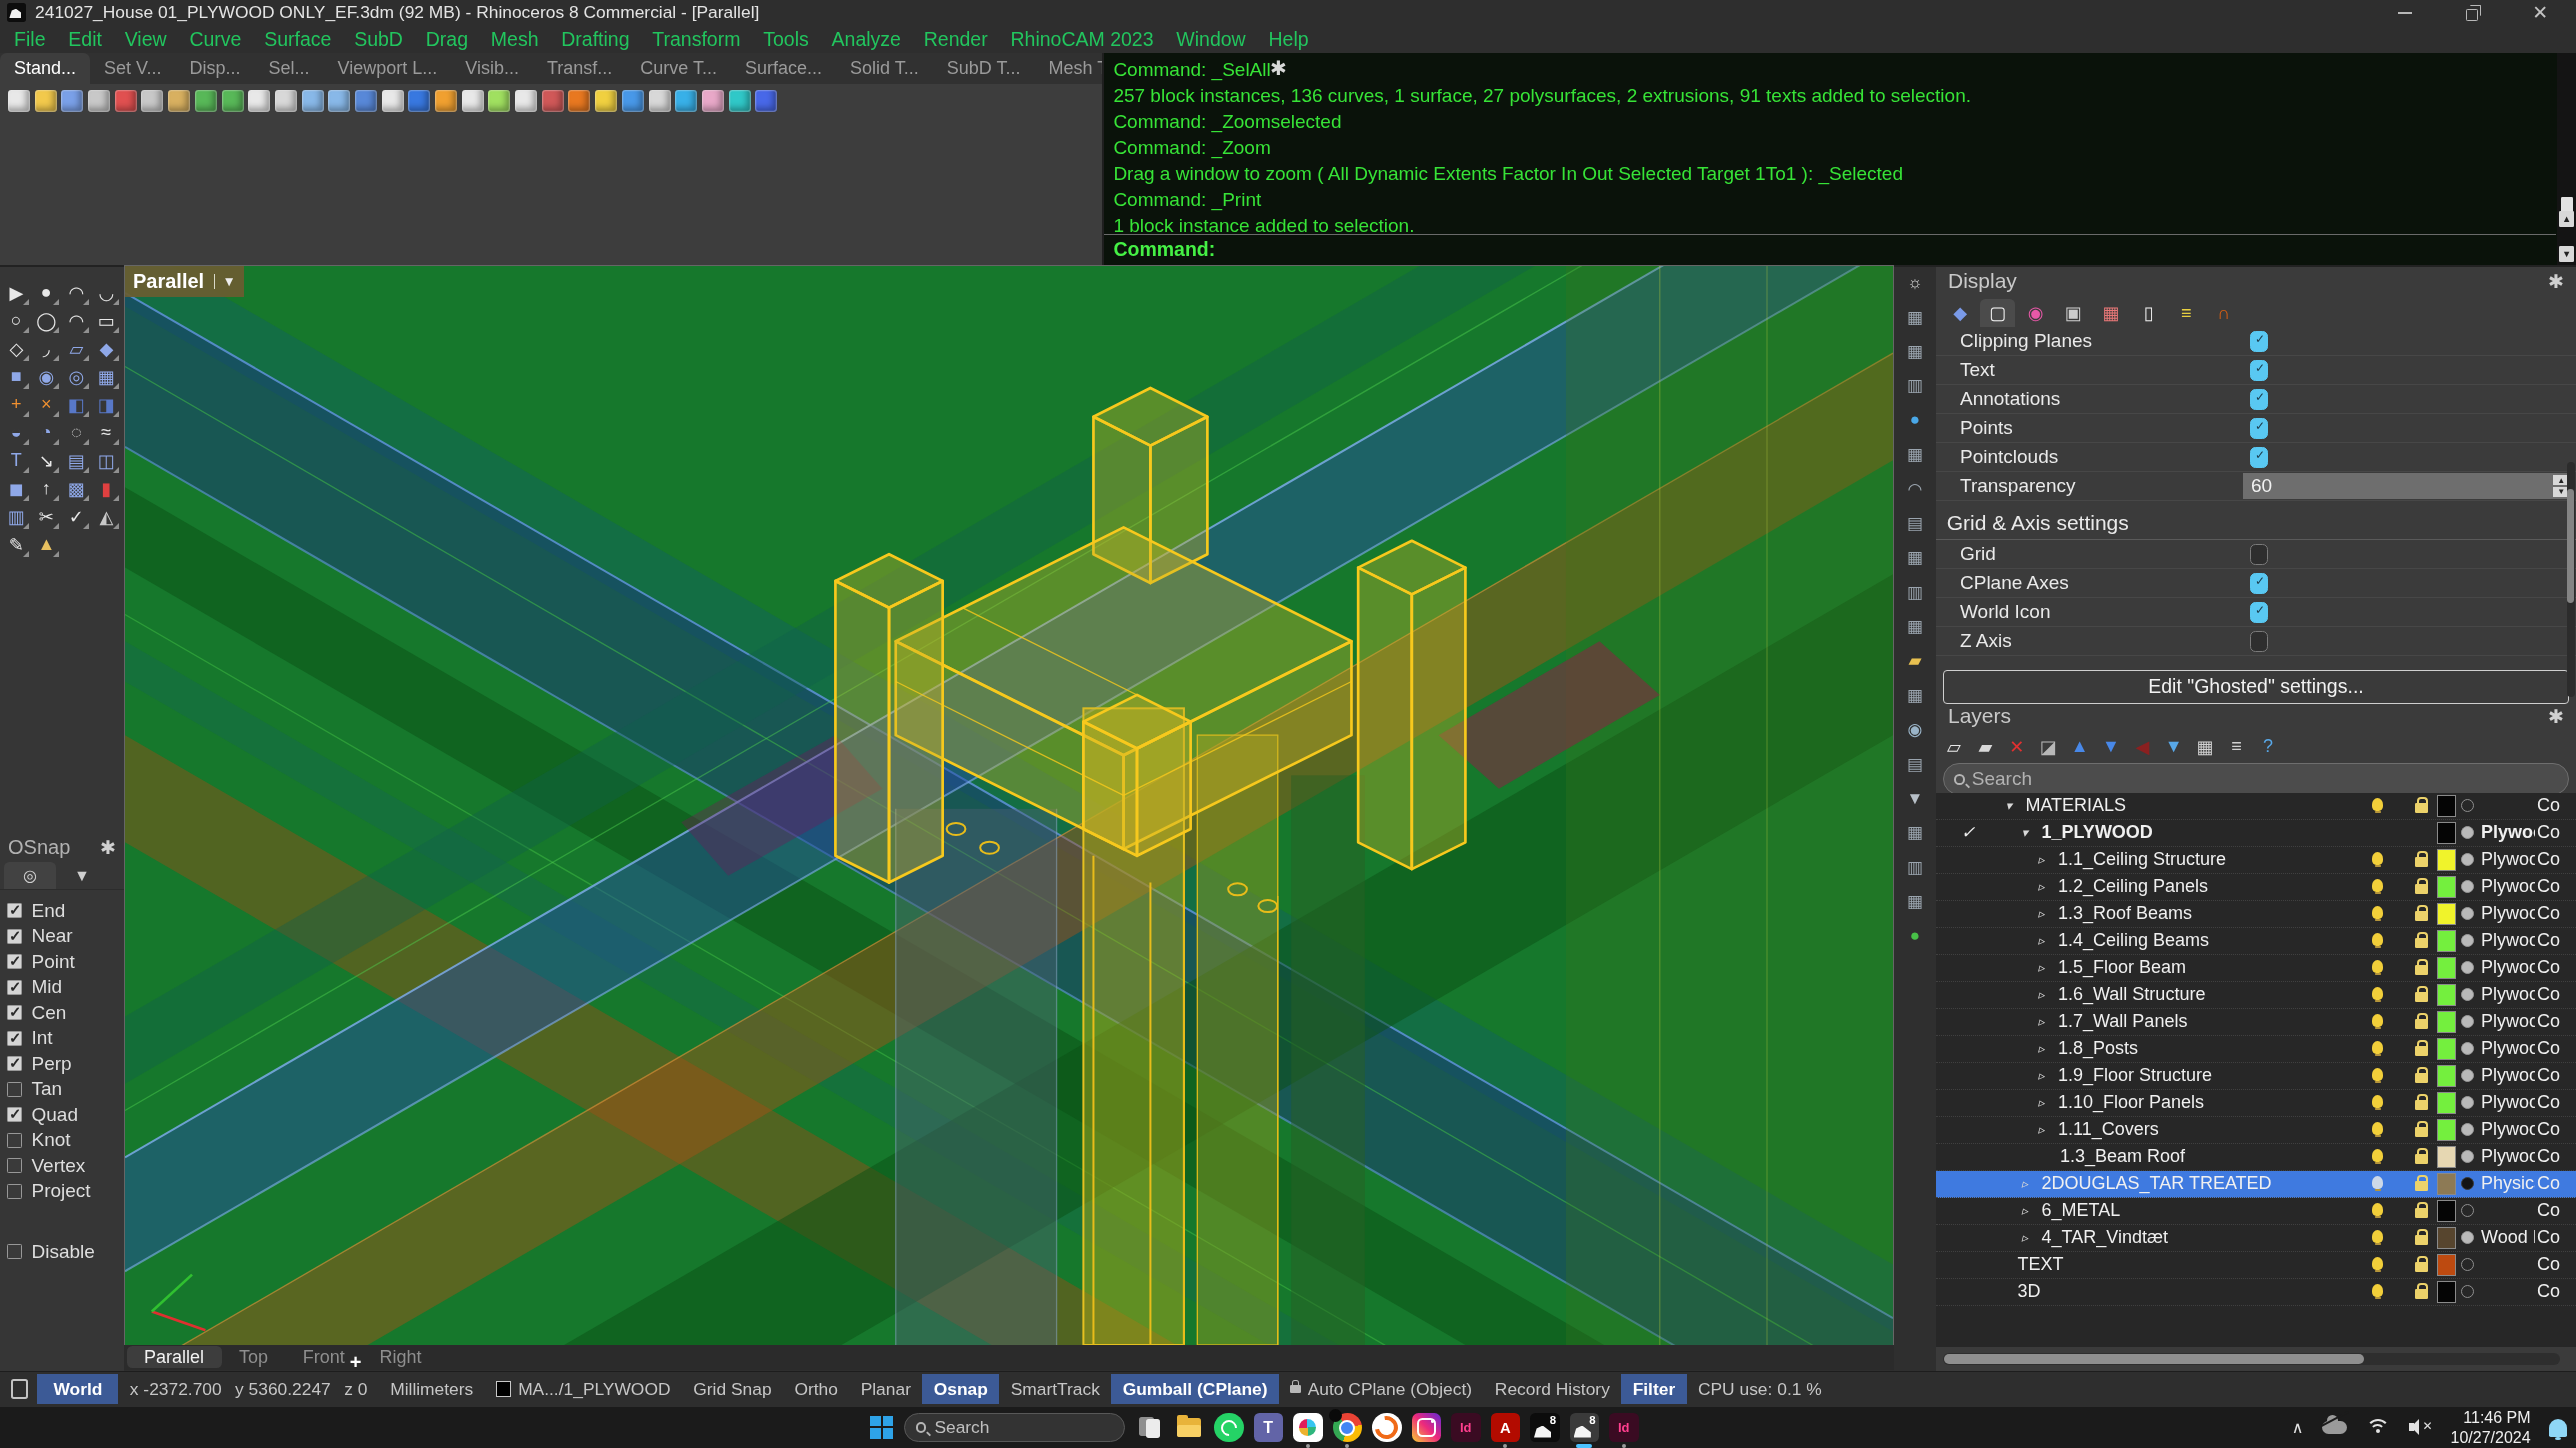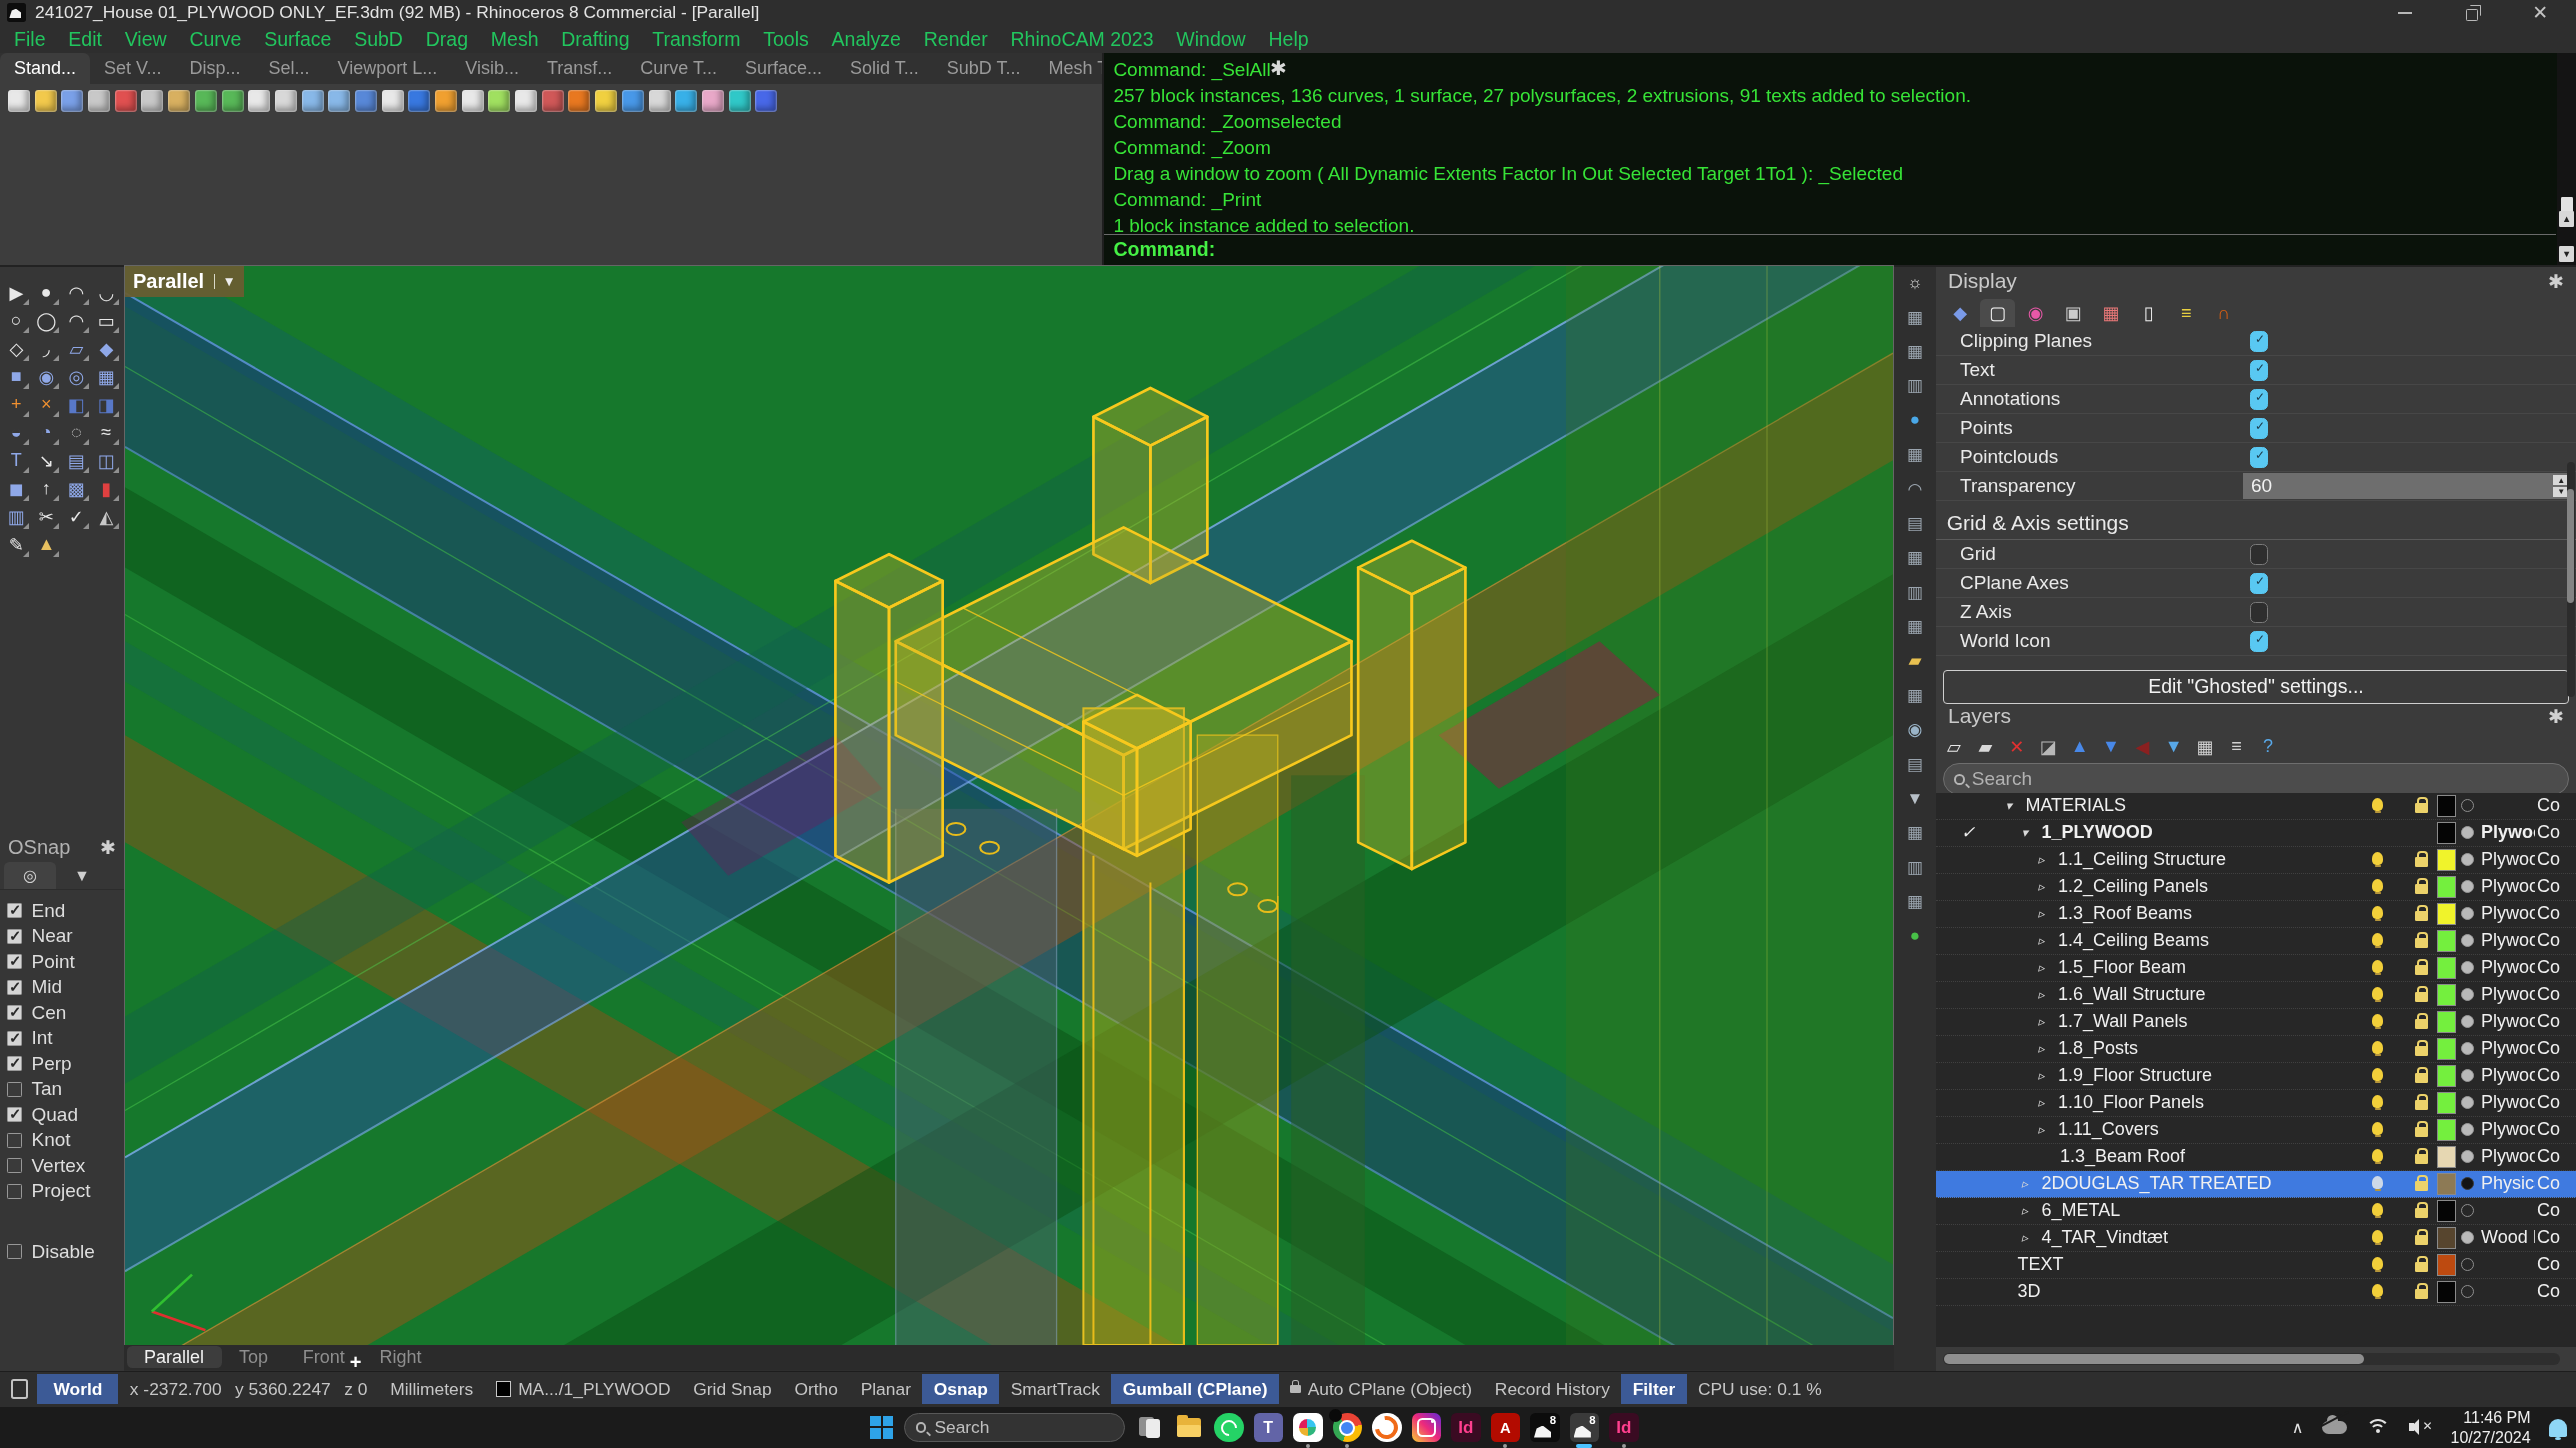--- a/index.html
+++ b/index.html
@@ -174,21 +174,21 @@
   .i-slack{background:#fff;border-radius:6.7px}
   .i-slack i{width:17.4px;height:17.4px;border-radius:50%;background:conic-gradient(#36c5f0 0 25%,#2eb67d 0 50%,#ecb22e 0 75%,#e01e5a 0 100%)}
   .i-chrome{background:conic-gradient(from -40deg,#ea4335 0 33%,#fbbc05 0 66%,#34a853 0 100%);border-radius:50%}
   .i-chrome::after{content:"";width:12px;height:12px;background:#4285f4;border:2.7px solid #fff;border-radius:50%}
   .i-chrome .badge{position:absolute;left:-4px;top:-4px;width:13.4px;height:13.4px;background:#0a0a0a;border-radius:50%}
   .i-orange{background:#fff;border-radius:50%}
   .i-orange::after{content:"";width:14.8px;height:14.8px;border:4px solid #f06a18;border-left-color:transparent;border-radius:50%;transform:rotate(35deg)}
   .i-insta{background:linear-gradient(45deg,#f9ce34,#ee2a7b,#6228d7);border-radius:6.7px}
   .i-insta::before{content:"";position:absolute;inset:5.4px;border:2px solid #fff;border-radius:5.4px}
   .i-insta::after{content:"";position:absolute;right:6.7px;top:6.7px;width:3.4px;height:3.4px;background:#fff;border-radius:50%}
-  .i-id{background:#3a0b22;color:#ff3f8e;border-radius:5.4px;font-size:17px}
+  .i-id{background:#3a0b22;color:#ff3f8e;border-radius:5.4px;font-size:13px}
   .i-pdf{background:#b30b00;color:#fff;border-radius:5.4px;font-size:14.8px}
   .i-rhino{background:#0c0c0c;color:#fff;border-radius:5.4px}
   .i-rhino::before{content:"";position:absolute;left:4px;bottom:4.7px;width:17.4px;height:12px;background:#f4f4f4;clip-path:polygon(0 100%,15% 25%,50% 0,100% 55%,100% 100%)}
   .i-rhino i{position:absolute;right:3.4px;top:1.3px;font-size:11.4px;font-style:normal}
   .tb-active{background:#3a3a3a}
   .tb-active::after{content:"";position:absolute;left:6.7px;bottom:-6px;width:16px;height:4px;border-radius:2px;background:#4cc2ff}
   .tb-tray{position:absolute;right:9.4px;top:0;height:100%;display:flex;align-items:center;gap:18px}
   .tr-chev{color:#e2e2e2;font-size:16px}
   .tr-cloud{width:25.5px;height:13.4px;background:#9a9a9a;border-radius:6.7px;position:relative}
   .tr-cloud::before{content:"";position:absolute;left:5.4px;top:-5.4px;width:10.7px;height:10.7px;background:#9a9a9a;border-radius:50%}
@@ -747,27 +747,27 @@
               <span class="plabel">Grid</span>
               <span class="tgl"></span>
             </div>
 
             <div class="prow">
               <span class="plabel">CPlane Axes</span>
               <span class="tgl on"></span>
             </div>
 
             <div class="prow">
+              <span class="plabel">World Icon</span>
+              <span class="tgl on"></span>
+            </div>
+
+            <div class="prow">
               <span class="plabel">Z Axis</span>
               <span class="tgl"></span>
-            </div>
-
-            <div class="prow">
-              <span class="plabel">World Icon</span>
-              <span class="tgl on"></span>
             </div>
           </div>
         <div class="ghost-btn">Edit "Ghosted" settings...</div>
         <div class="disp-scroll"></div>
       </section>
 
       <section class="layers-sec">
         <div class="panel-title">
           <span>Layers</span>
           <span class="gear-glyph">✱</span>

